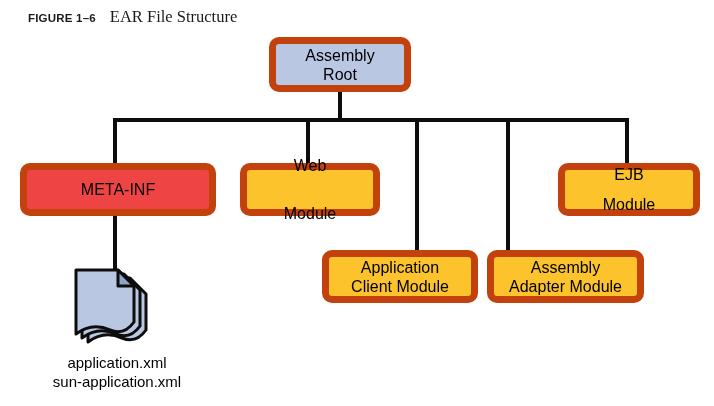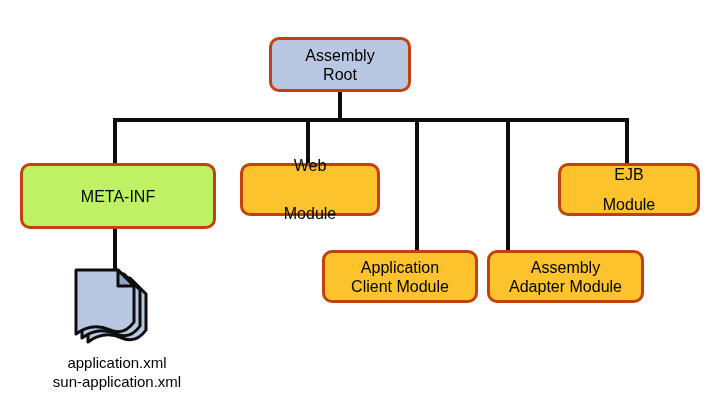--- a/index.html
+++ b/index.html
@@ -30,33 +30,33 @@
     font-size: 16.5px;
     color: #1a1a1a;
   }
   .line {
     position: absolute;
     background: #0d0d0d;
   }
   .node {
     position: absolute;
     box-sizing: border-box;
-    border: 3px solid #c2410c;
+    border: 7px solid #c2410c;
     border-radius: 10px;
     display: flex;
     flex-direction: column;
     align-items: center;
     justify-content: center;
     text-align: center;
     font-size: 16px;
     line-height: 19px;
     color: #000000;
   }
   .node-root        { left: 269px; top: 37px;  width: 142px; height: 55px; background: #b9c7e3; }
-  .node-meta-inf    { left: 20px;  top: 163px; width: 196px; height: 66px; background: #bef264; }
+  .node-meta-inf    { left: 20px;  top: 163px; width: 196px; height: 53px; background: #ef4444; }
   .node-web         { left: 240px; top: 163px; width: 140px; height: 53px; background: #fcc32c; gap: 29px; }
   .node-ejb         { left: 558px; top: 163px; width: 142px; height: 53px; background: #fcc32c; gap: 11px; }
   .node-app-client  { left: 322px; top: 250px; width: 156px; height: 53px; background: #fcc32c; text-align: center; }
   .node-resource    { left: 487px; top: 250px; width: 157px; height: 53px; background: #fcc32c; }
 
   .conn-root-drop   { left: 338px; top: 90px;  width: 4px;   height: 30px; }
   .conn-bus         { left: 113px; top: 118px; width: 516px; height: 4px;  }
   .conn-meta-drop   { left: 113px; top: 120px; width: 4px;   height: 44px; }
   .conn-web-drop    { left: 306px; top: 120px; width: 4px;   height: 44px; }
   .conn-appc-drop   { left: 415px; top: 120px; width: 4px;   height: 131px;}
@@ -80,20 +80,23 @@
     font-size: 15px;
     line-height: 18.5px;
     color: #000000;
   }
 </style>
 </head>
 <body>
 
 <div class="canvas">
 
+  <div class="figure-caption">
+    <span class="figure-label">FIGURE 1–6</span><span class="figure-title">EAR File Structure</span>
+  </div>
 
   <div class="line conn-root-drop"></div>
   <div class="line conn-bus"></div>
   <div class="line conn-meta-drop"></div>
   <div class="line conn-web-drop"></div>
   <div class="line conn-appc-drop"></div>
   <div class="line conn-res-drop"></div>
   <div class="line conn-ejb-drop"></div>
   <div class="line conn-doc-drop"></div>
 

